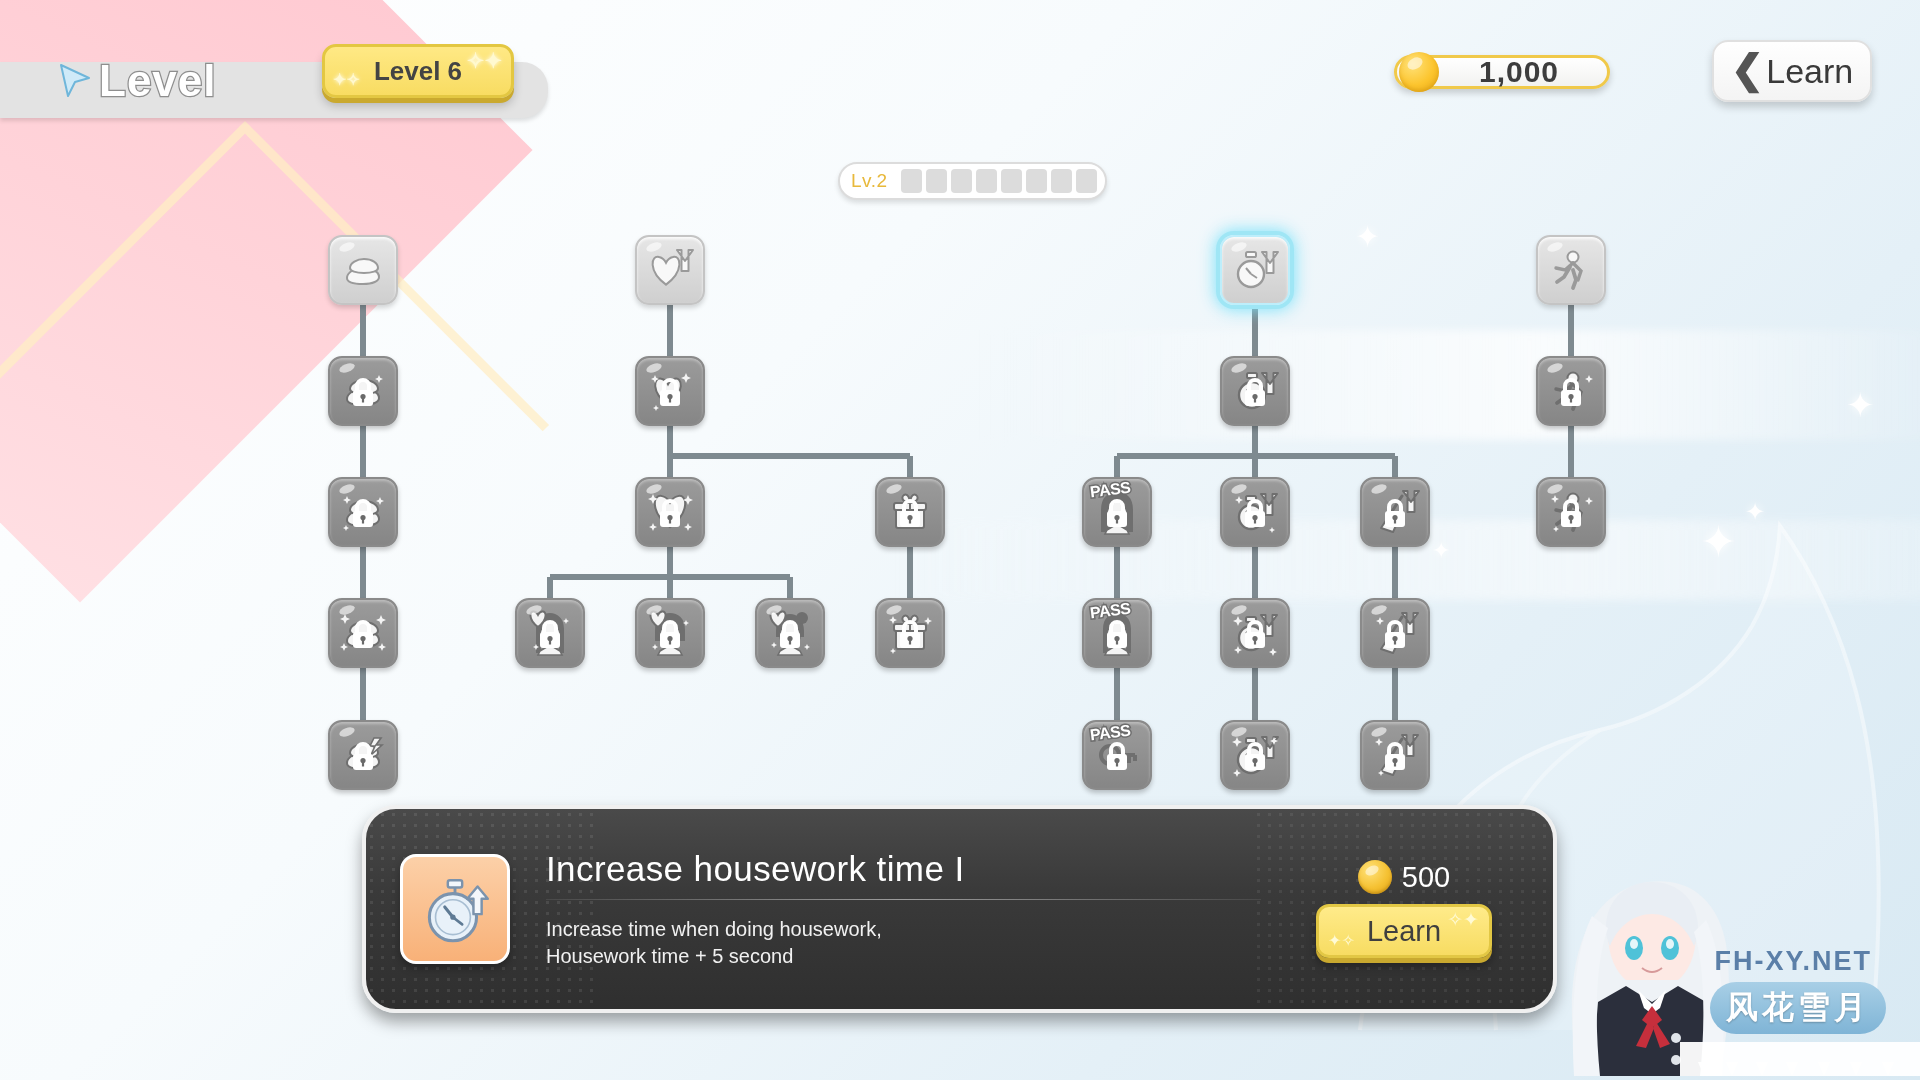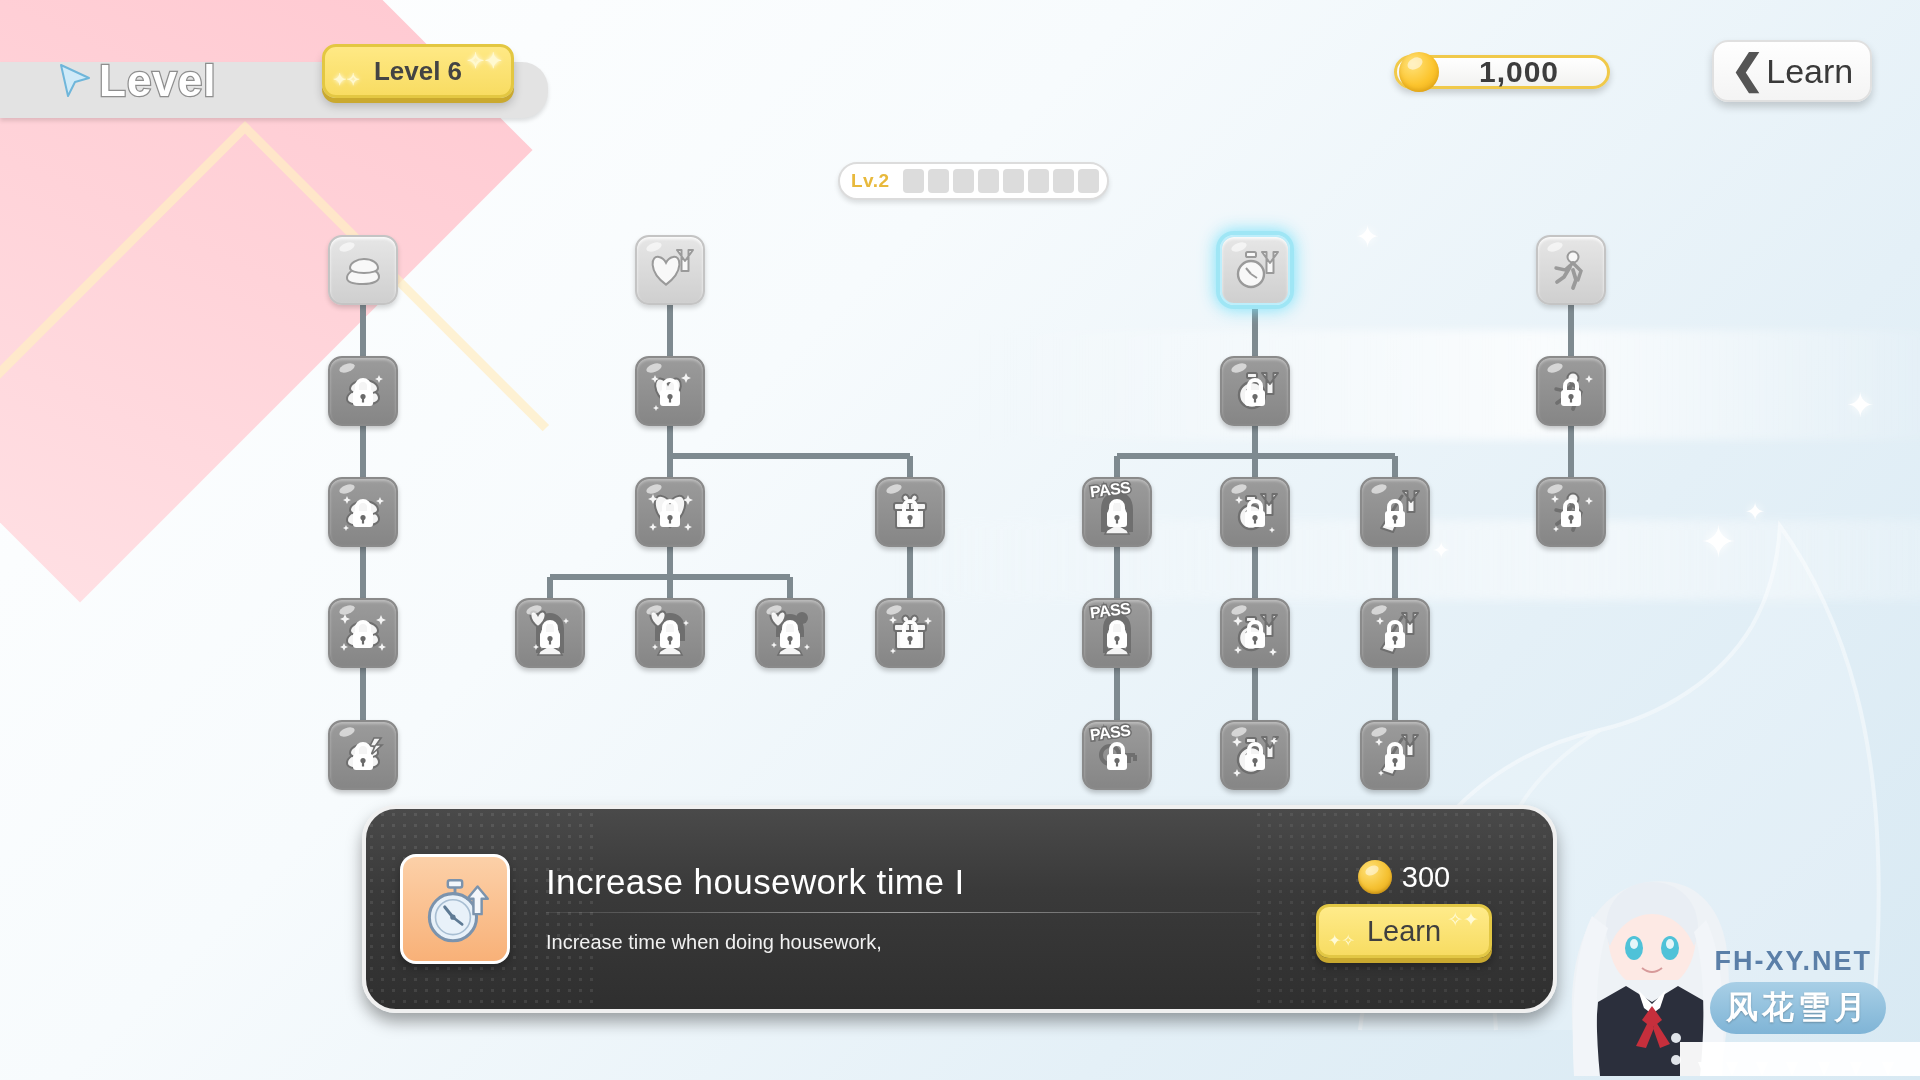--- a/index.html
+++ b/index.html
@@ -101,21 +101,21 @@
 
   
   .lv-bar{
     position:absolute; left:838px; top:162px; z-index:4;
     height:38px; padding:4px 8px 4px 4px;
     background:#ffffff; border:2px solid #dcdcdc; border-radius:19px;
     box-shadow:0 3px 5px rgba(0,0,0,.12);
     display:flex; align-items:center; gap:4px;
   }
   .lv-tag{
-    font-size:19px; font-weight:bold; color:#e8b93c;
+    font-size:19px; font-weight:normal; color:#e8b93c;
     -webkit-text-stroke:3px #fff; paint-order:stroke fill;
     padding:0 9px 0 7px; letter-spacing:.5px;
   }
   .lv-seg{ width:21px; height:24px; background:#dcdcdc; border-radius:4px; }
 
   
   #tree{ position:absolute; inset:0; z-index:2; }
   #links{ position:absolute; inset:0; }
   .node{
     position:absolute; width:70px; height:70px; border-radius:14px;
@@ -748,26 +748,27 @@
       <line x1="38" y1="48" x2="47" y2="55" stroke="#5e7a94" stroke-width="2.6" stroke-linecap="round"></line>
       <circle cx="38" cy="48" r="2.6" fill="#5e7a94"></circle>
       <path d="M58 45 L58 30 L52 30 L62 18 L72 30 L66 30 L66 45 Z" fill="#f4f7fb" stroke="#7b93ad" stroke-width="2.4" stroke-linejoin="round"></path>
     </svg>
   </div>
 
   <div class="detail-mid">
     <div class="detail-title">Increase housework time I</div>
     <div class="detail-rule"></div>
     <div class="detail-desc">Increase time when doing housework,</div>
+    <div class="detail-desc">Housework time + 5 second</div>
   </div>
 
   <div class="detail-right">
     <div class="cost-row">
       <span class="cost-coin"></span>
-      <span class="cost-val">300</span>
+      <span class="cost-val">500</span>
     </div>
     <div class="learn-btn">
       <span class="s1">✦✧</span>
       <span>Learn</span>
       <span class="s2">✧✦</span>
     </div>
   </div>
 </div>
 
 <div class="watermark">

